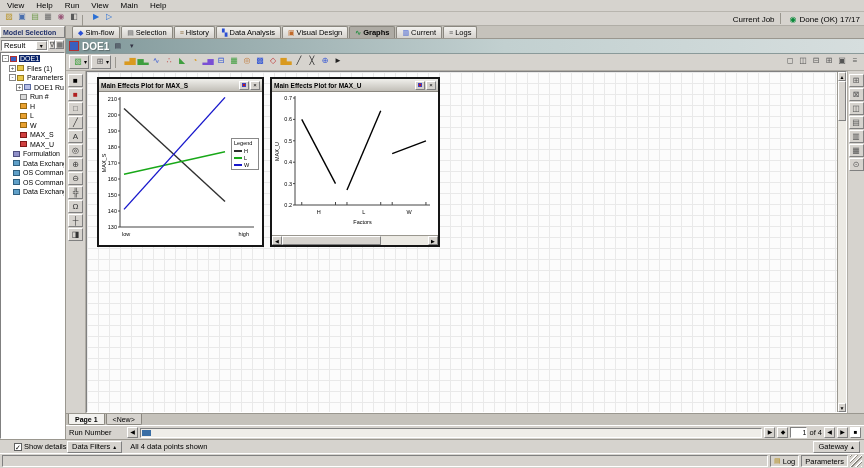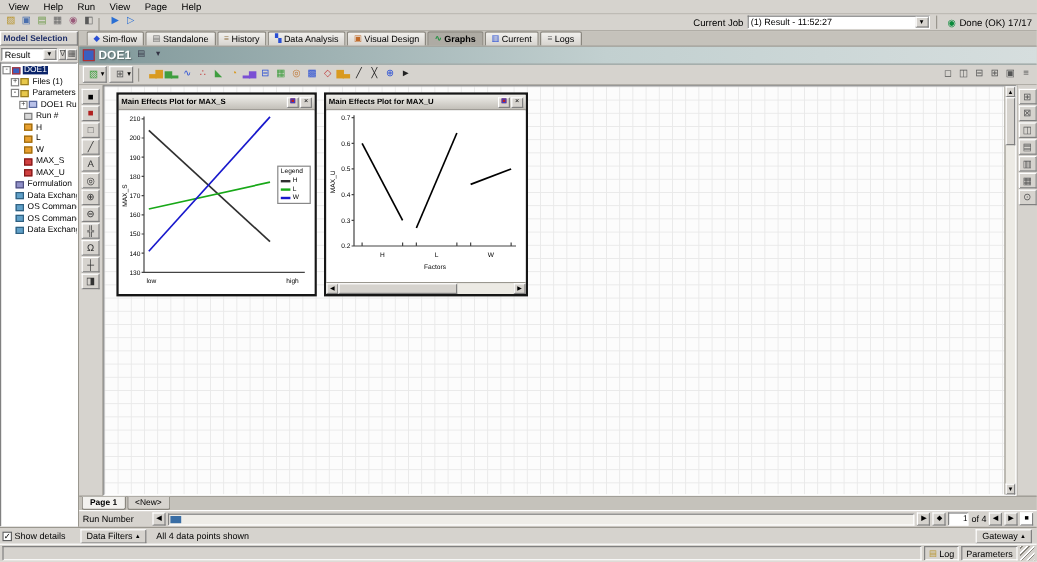--- a/index.html
+++ b/index.html
@@ -92,21 +92,21 @@
 .page-tab.active{background:#f2f1ee;font-weight:bold;}
 .run-row{height:14px;display:flex;align-items:center;background:#d6d3ce;border-top:1px solid #fff;font-size:7.5px;padding:0 3px;gap:2px;flex:none;}
 .run-label{width:56px;flex:none;}
 .mini-btn{width:11px;height:11px;border:1px solid;border-color:#fff #808080 #808080 #fff;background:#d6d3ce;font-size:6px;line-height:9px;text-align:center;flex:none;}
 .mini-btn.stop{background:#fff;}
 .run-slider{flex:1;height:10px;background:#efede8;border:1px solid;border-color:#808080 #fff #fff #808080;position:relative;min-width:0;}
 .run-thumb{position:absolute;left:1px;top:1px;bottom:1px;width:9px;background:#3a6ea5;}
 .run-value{width:17px;height:11px;font-size:7px;text-align:right;border:1px solid;border-color:#808080 #fff #fff #808080;background:#fff;font-family:"Liberation Sans",sans-serif;flex:none;}
 
 .bottom-strip{height:14px;display:flex;align-items:center;background:#d6d3ce;border-top:1px solid #9a978f;font-size:7.5px;flex:none;}
-.show-details{width:67px;display:flex;gap:2px;padding-left:2px;align-items:center;flex:none;}
+.show-details{width:67px;display:flex;gap:2px;padding-left:14px;align-items:center;flex:none;}
 .checkbox{width:8px;height:8px;background:#fff;border:1px solid #606060;font-size:7px;line-height:7px;text-align:center;flex:none;}
 .df-btn{border:1px solid;border-color:#fff #808080 #808080 #fff;padding:0 4px;height:12px;display:flex;align-items:center;gap:2px;background:#d6d3ce;}
 .points-label{margin-left:8px;}
 .options-btn{margin-left:auto;margin-right:4px;}
 .tri{font-size:5px;}
 .statusbar{height:15px;display:flex;align-items:center;gap:2px;background:#d6d3ce;border-top:1px solid #fff;padding:1px 2px;font-size:7.5px;flex:none;}
 .sb-panel{border:1px solid;border-color:#808080 #fff #fff #808080;height:12px;display:flex;align-items:center;padding:0 3px;gap:2px;}
 .sb-fill{flex:1;}
 .log-icon{color:#b8952e;font-size:7px;}
 .grip{width:12px;height:12px;background:repeating-linear-gradient(135deg,#fff 0 1px,#8a877f 1px 2px,transparent 2px 4px);flex:none;}
@@ -115,32 +115,28 @@
 <body>
 
 <div class="screen">
 
 
   <div class="menubar" id="menubar">
       <span class="menu-item">View</span>
       <span class="menu-item">Help</span>
       <span class="menu-item">Run</span>
       <span class="menu-item">View</span>
-      <span class="menu-item">Page</span>
+      <span class="menu-item">Main</span>
       <span class="menu-item">Help</span>
     </div>
 
   <div class="toolbar">
     <span id="tb-icons"><span class="tb-icon" style="color: rgb(184, 149, 46);">▨</span><span class="tb-icon" style="color: rgb(74, 111, 174);">▣</span><span class="tb-icon" style="color: rgb(111, 154, 74);">▤</span><span class="tb-icon" style="color: rgb(106, 106, 106);">▦</span><span class="tb-icon" style="color: rgb(154, 90, 122);">◉</span><span class="tb-icon" style="color: rgb(90, 90, 90);">◧</span><span class="tb-sep"></span><span class="tb-icon" style="color: rgb(42, 111, 212);">▶</span><span class="tb-icon" style="color: rgb(42, 111, 212);">▷</span></span>
     <span class="current-job">
       <span>Current Job</span>
-      <span class="combo cj-combo">
-        <span>(1) Result - 11:52:27</span>
-        <span class="combo-arrow">▾</span>
-      </span>
       <span class="tb-sep"></span>
       <span class="runner-icon">◉</span>
       <span>Done (OK) 17/17</span>
     </span>
   </div>
 
   <div class="main">
 
     <div class="sidebar">
       <div class="sb-header">Model Selection</div>
@@ -231,21 +227,21 @@
     </div>
 
     <div class="content">
       <div class="tabs" id="tabs">
           <div class="tab">
             <span class="tab-icon" style="color: rgb(42, 79, 212);">◆</span>
             <span class="tab-label">Sim-flow</span>
           </div>
           <div class="tab">
             <span class="tab-icon" style="color: rgb(106, 106, 106);">▤</span>
-            <span class="tab-label">Standalone</span>
+            <span class="tab-label">Selection</span>
           </div>
           <div class="tab">
             <span class="tab-icon" style="color: rgb(138, 106, 58);">≡</span>
             <span class="tab-label">History</span>
           </div>
           <div class="tab">
             <span class="tab-icon" style="color: rgb(42, 79, 212);">▚</span>
             <span class="tab-label">Data Analysis</span>
           </div>
           <div class="tab">

